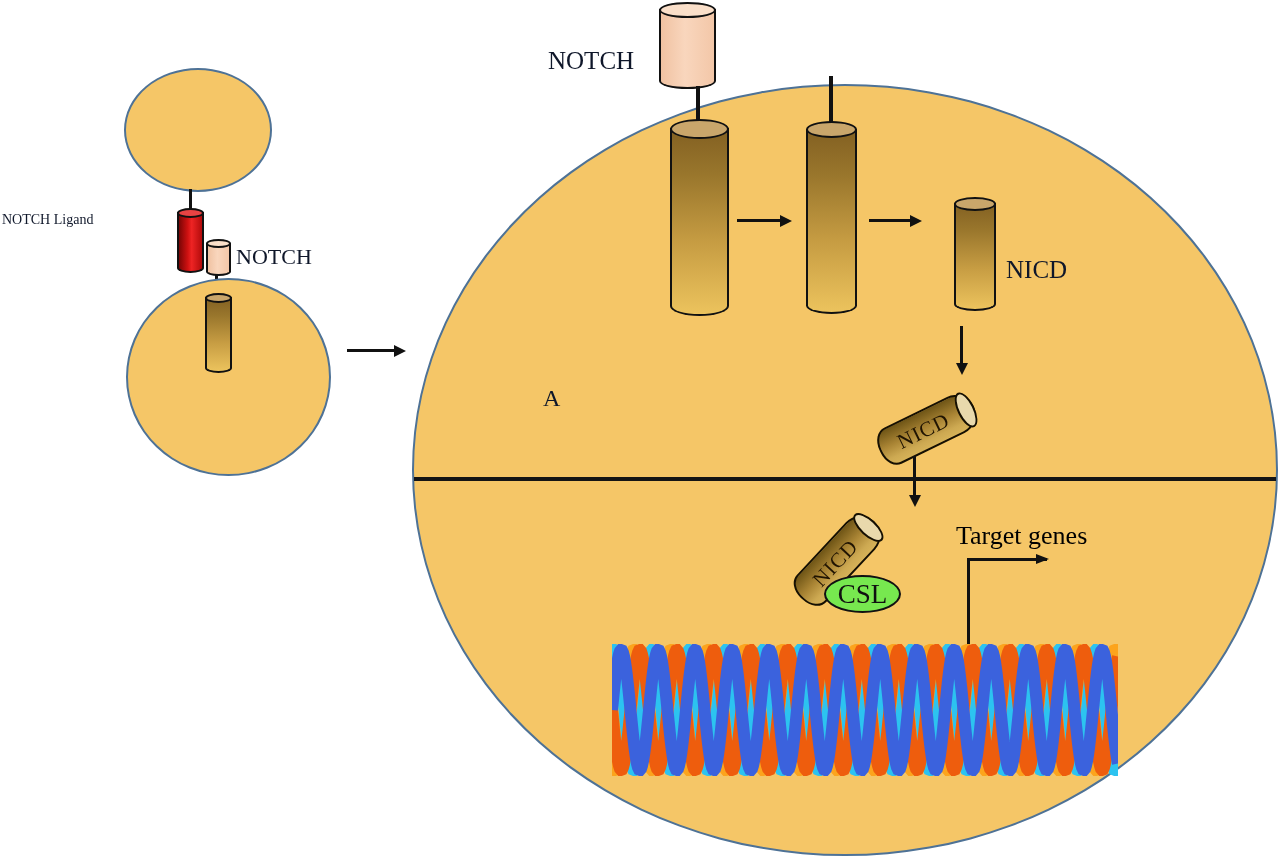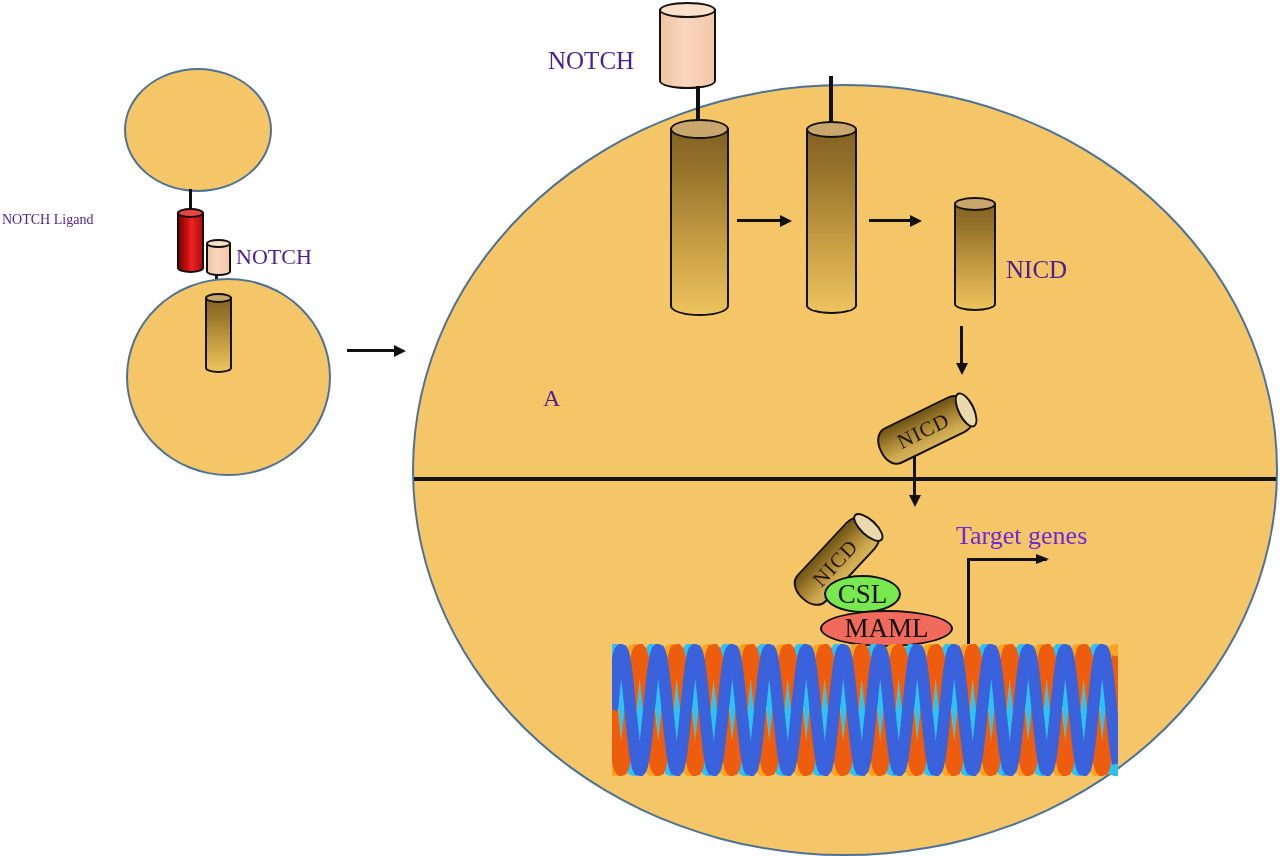--- a/index.html
+++ b/index.html
@@ -1,21 +1,21 @@
 <!DOCTYPE html>
 <html><head>
 <meta charset="utf-8">
 <style>
   html,body{margin:0;padding:0;background:#ffffff;}
   #stage{
     position:relative;width:1280px;height:856px;overflow:hidden;background:#ffffff;
     font-family:"Liberation Serif","DejaVu Serif",serif;color:#111;
   }
   .abs{position:absolute;}
-  .label{position:absolute;white-space:nowrap;color:#4c1d95;}
+  .label{position:absolute;white-space:nowrap;color:#0f172a;}
 
   
   .cell{
     position:absolute;border-radius:50%;
     background:#F5C667;border:2px solid #4E7296;box-sizing:border-box;
   }
 
   
   .cyl{position:absolute;}
   .cyl .body{
@@ -172,25 +172,22 @@
 
   <div class="capsule" style="left:785px;top:540px;width:106px;height:40px;transform:rotate(-47deg);">
     <span class="cap-text">NICD</span>
     <div class="cap-end"></div>
   </div>
 
   <div class="pellipse" style="left:824px;top:575px;width:77px;height:38px;background:#77E84F;">
     <span>CSL</span>
   </div>
 
-  <div class="pellipse" style="left:820px;top:610px;width:133px;height:37px;background:#F26A5B;">
-    <span>MAML</span>
-  </div>
 
-  <div class="label" style="left:956px;top:521px;font-size:26px;color:#6d28d9;">Target genes</div>
+  <div class="label" style="left:956px;top:521px;font-size:26px;color:#000000;">Target genes</div>
 
   <div class="bent-arrow" style="left:967px;top:558px;width:80px;height:90px;"></div>
 
   <svg id="dna" class="abs" style="left:612px;top:644px;" width="506" height="132" viewBox="0 0 506 132">
       <path d="M0,117.1L1,121.7L2,124.7L3,125.9L4,125.5L5,123.4L6,119.6L7,114.2L8,107.5L9,99.6L10,90.7L11,81.1L12,71.1L13,60.9L14,50.9L15,41.3L16,32.4L17,24.5L18,17.8L19,12.4L20,8.6L21,6.5L22,6.1L23,7.3L24,10.3L25,14.9L26,21.0L27,28.3L28,36.7L29,46.0L30,55.9L31,66.0L32,76.1L33,86.0L34,95.3L35,103.7L36,111.0L37,117.1L38,121.7L39,124.7L40,125.9L41,125.5L42,123.4L43,119.6L44,114.2L45,107.5L46,99.6L47,90.7L48,81.1L49,71.1L50,60.9L51,50.9L52,41.3L53,32.4L54,24.5L55,17.8L56,12.4L57,8.6L58,6.5L59,6.1L60,7.3L61,10.3L62,14.9L63,21.0L64,28.3L65,36.7L66,46.0L67,55.9L68,66.0L69,76.1L70,86.0L71,95.3L72,103.7L73,111.0L74,117.1L75,121.7L76,124.7L77,125.9L78,125.5L79,123.4L80,119.6L81,114.2L82,107.5L83,99.6L84,90.7L85,81.1L86,71.1L87,60.9L88,50.9L89,41.3L90,32.4L91,24.5L92,17.8L93,12.4L94,8.6L95,6.5L96,6.1L97,7.3L98,10.3L99,14.9L100,21.0L101,28.3L102,36.7L103,46.0L104,55.9L105,66.0L106,76.1L107,86.0L108,95.3L109,103.7L110,111.0L111,117.1L112,121.7L113,124.7L114,125.9L115,125.5L116,123.4L117,119.6L118,114.2L119,107.5L120,99.6L121,90.7L122,81.1L123,71.1L124,60.9L125,50.9L126,41.3L127,32.4L128,24.5L129,17.8L130,12.4L131,8.6L132,6.5L133,6.1L134,7.3L135,10.3L136,14.9L137,21.0L138,28.3L139,36.7L140,46.0L141,55.9L142,66.0L143,76.1L144,86.0L145,95.3L146,103.7L147,111.0L148,117.1L149,121.7L150,124.7L151,125.9L152,125.5L153,123.4L154,119.6L155,114.2L156,107.5L157,99.6L158,90.7L159,81.1L160,71.1L161,60.9L162,50.9L163,41.3L164,32.4L165,24.5L166,17.8L167,12.4L168,8.6L169,6.5L170,6.1L171,7.3L172,10.3L173,14.9L174,21.0L175,28.3L176,36.7L177,46.0L178,55.9L179,66.0L180,76.1L181,86.0L182,95.3L183,103.7L184,111.0L185,117.1L186,121.7L187,124.7L188,125.9L189,125.5L190,123.4L191,119.6L192,114.2L193,107.5L194,99.6L195,90.7L196,81.1L197,71.1L198,60.9L199,50.9L200,41.3L201,32.4L202,24.5L203,17.8L204,12.4L205,8.6L206,6.5L207,6.1L208,7.3L209,10.3L210,14.9L211,21.0L212,28.3L213,36.7L214,46.0L215,55.9L216,66.0L217,76.1L218,86.0L219,95.3L220,103.7L221,111.0L222,117.1L223,121.7L224,124.7L225,125.9L226,125.5L227,123.4L228,119.6L229,114.2L230,107.5L231,99.6L232,90.7L233,81.1L234,71.1L235,60.9L236,50.9L237,41.3L238,32.4L239,24.5L240,17.8L241,12.4L242,8.6L243,6.5L244,6.1L245,7.3L246,10.3L247,14.9L248,21.0L249,28.3L250,36.7L251,46.0L252,55.9L253,66.0L254,76.1L255,86.0L256,95.3L257,103.7L258,111.0L259,117.1L260,121.7L261,124.7L262,125.9L263,125.5L264,123.4L265,119.6L266,114.2L267,107.5L268,99.6L269,90.7L270,81.1L271,71.1L272,60.9L273,50.9L274,41.3L275,32.4L276,24.5L277,17.8L278,12.4L279,8.6L280,6.5L281,6.1L282,7.3L283,10.3L284,14.9L285,21.0L286,28.3L287,36.7L288,46.0L289,55.9L290,66.0L291,76.1L292,86.0L293,95.3L294,103.7L295,111.0L296,117.1L297,121.7L298,124.7L299,125.9L300,125.5L301,123.4L302,119.6L303,114.2L304,107.5L305,99.6L306,90.7L307,81.1L308,71.1L309,60.9L310,50.9L311,41.3L312,32.4L313,24.5L314,17.8L315,12.4L316,8.6L317,6.5L318,6.1L319,7.3L320,10.3L321,14.9L322,21.0L323,28.3L324,36.7L325,46.0L326,55.9L327,66.0L328,76.1L329,86.0L330,95.3L331,103.7L332,111.0L333,117.1L334,121.7L335,124.7L336,125.9L337,125.5L338,123.4L339,119.6L340,114.2L341,107.5L342,99.6L343,90.7L344,81.1L345,71.1L346,60.9L347,50.9L348,41.3L349,32.4L350,24.5L351,17.8L352,12.4L353,8.6L354,6.5L355,6.1L356,7.3L357,10.3L358,14.9L359,21.0L360,28.3L361,36.7L362,46.0L363,55.9L364,66.0L365,76.1L366,86.0L367,95.3L368,103.7L369,111.0L370,117.1L371,121.7L372,124.7L373,125.9L374,125.5L375,123.4L376,119.6L377,114.2L378,107.5L379,99.6L380,90.7L381,81.1L382,71.1L383,60.9L384,50.9L385,41.3L386,32.4L387,24.5L388,17.8L389,12.4L390,8.6L391,6.5L392,6.1L393,7.3L394,10.3L395,14.9L396,21.0L397,28.3L398,36.7L399,46.0L400,55.9L401,66.0L402,76.1L403,86.0L404,95.3L405,103.7L406,111.0L407,117.1L408,121.7L409,124.7L410,125.9L411,125.5L412,123.4L413,119.6L414,114.2L415,107.5L416,99.6L417,90.7L418,81.1L419,71.1L420,60.9L421,50.9L422,41.3L423,32.4L424,24.5L425,17.8L426,12.4L427,8.6L428,6.5L429,6.1L430,7.3L431,10.3L432,14.9L433,21.0L434,28.3L435,36.7L436,46.0L437,55.9L438,66.0L439,76.1L440,86.0L441,95.3L442,103.7L443,111.0L444,117.1L445,121.7L446,124.7L447,125.9L448,125.5L449,123.4L450,119.6L451,114.2L452,107.5L453,99.6L454,90.7L455,81.1L456,71.1L457,60.9L458,50.9L459,41.3L460,32.4L461,24.5L462,17.8L463,12.4L464,8.6L465,6.5L466,6.1L467,7.3L468,10.3L469,14.9L470,21.0L471,28.3L472,36.7L473,46.0L474,55.9L475,66.0L476,76.1L477,86.0L478,95.3L479,103.7L480,111.0L481,117.1L482,121.7L483,124.7L484,125.9L485,125.5L486,123.4L487,119.6L488,114.2L489,107.5L490,99.6L491,90.7L492,81.1L493,71.1L494,60.9L495,50.9L496,41.3L497,32.4L498,24.5L499,17.8L500,12.4L501,8.6L502,6.5L503,6.1L504,7.3L505,10.3L506,14.9" fill="none" stroke="#FCA41D" stroke-width="12"></path>
       <path d="M0,14.9L1,10.3L2,7.3L3,6.1L4,6.5L5,8.6L6,12.4L7,17.8L8,24.5L9,32.4L10,41.3L11,50.9L12,60.9L13,71.1L14,81.1L15,90.7L16,99.6L17,107.5L18,114.2L19,119.6L20,123.4L21,125.5L22,125.9L23,124.7L24,121.7L25,117.1L26,111.0L27,103.7L28,95.3L29,86.0L30,76.1L31,66.0L32,55.9L33,46.0L34,36.7L35,28.3L36,21.0L37,14.9L38,10.3L39,7.3L40,6.1L41,6.5L42,8.6L43,12.4L44,17.8L45,24.5L46,32.4L47,41.3L48,50.9L49,60.9L50,71.1L51,81.1L52,90.7L53,99.6L54,107.5L55,114.2L56,119.6L57,123.4L58,125.5L59,125.9L60,124.7L61,121.7L62,117.1L63,111.0L64,103.7L65,95.3L66,86.0L67,76.1L68,66.0L69,55.9L70,46.0L71,36.7L72,28.3L73,21.0L74,14.9L75,10.3L76,7.3L77,6.1L78,6.5L79,8.6L80,12.4L81,17.8L82,24.5L83,32.4L84,41.3L85,50.9L86,60.9L87,71.1L88,81.1L89,90.7L90,99.6L91,107.5L92,114.2L93,119.6L94,123.4L95,125.5L96,125.9L97,124.7L98,121.7L99,117.1L100,111.0L101,103.7L102,95.3L103,86.0L104,76.1L105,66.0L106,55.9L107,46.0L108,36.7L109,28.3L110,21.0L111,14.9L112,10.3L113,7.3L114,6.1L115,6.5L116,8.6L117,12.4L118,17.8L119,24.5L120,32.4L121,41.3L122,50.9L123,60.9L124,71.1L125,81.1L126,90.7L127,99.6L128,107.5L129,114.2L130,119.6L131,123.4L132,125.5L133,125.9L134,124.7L135,121.7L136,117.1L137,111.0L138,103.7L139,95.3L140,86.0L141,76.1L142,66.0L143,55.9L144,46.0L145,36.7L146,28.3L147,21.0L148,14.9L149,10.3L150,7.3L151,6.1L152,6.5L153,8.6L154,12.4L155,17.8L156,24.5L157,32.4L158,41.3L159,50.9L160,60.9L161,71.1L162,81.1L163,90.7L164,99.6L165,107.5L166,114.2L167,119.6L168,123.4L169,125.5L170,125.9L171,124.7L172,121.7L173,117.1L174,111.0L175,103.7L176,95.3L177,86.0L178,76.1L179,66.0L180,55.9L181,46.0L182,36.7L183,28.3L184,21.0L185,14.9L186,10.3L187,7.3L188,6.1L189,6.5L190,8.6L191,12.4L192,17.8L193,24.5L194,32.4L195,41.3L196,50.9L197,60.9L198,71.1L199,81.1L200,90.7L201,99.6L202,107.5L203,114.2L204,119.6L205,123.4L206,125.5L207,125.9L208,124.7L209,121.7L210,117.1L211,111.0L212,103.7L213,95.3L214,86.0L215,76.1L216,66.0L217,55.9L218,46.0L219,36.7L220,28.3L221,21.0L222,14.9L223,10.3L224,7.3L225,6.1L226,6.5L227,8.6L228,12.4L229,17.8L230,24.5L231,32.4L232,41.3L233,50.9L234,60.9L235,71.1L236,81.1L237,90.7L238,99.6L239,107.5L240,114.2L241,119.6L242,123.4L243,125.5L244,125.9L245,124.7L246,121.7L247,117.1L248,111.0L249,103.7L250,95.3L251,86.0L252,76.1L253,66.0L254,55.9L255,46.0L256,36.7L257,28.3L258,21.0L259,14.9L260,10.3L261,7.3L262,6.1L263,6.5L264,8.6L265,12.4L266,17.8L267,24.5L268,32.4L269,41.3L270,50.9L271,60.9L272,71.1L273,81.1L274,90.7L275,99.6L276,107.5L277,114.2L278,119.6L279,123.4L280,125.5L281,125.9L282,124.7L283,121.7L284,117.1L285,111.0L286,103.7L287,95.3L288,86.0L289,76.1L290,66.0L291,55.9L292,46.0L293,36.7L294,28.3L295,21.0L296,14.9L297,10.3L298,7.3L299,6.1L300,6.5L301,8.6L302,12.4L303,17.8L304,24.5L305,32.4L306,41.3L307,50.9L308,60.9L309,71.1L310,81.1L311,90.7L312,99.6L313,107.5L314,114.2L315,119.6L316,123.4L317,125.5L318,125.9L319,124.7L320,121.7L321,117.1L322,111.0L323,103.7L324,95.3L325,86.0L326,76.1L327,66.0L328,55.9L329,46.0L330,36.7L331,28.3L332,21.0L333,14.9L334,10.3L335,7.3L336,6.1L337,6.5L338,8.6L339,12.4L340,17.8L341,24.5L342,32.4L343,41.3L344,50.9L345,60.9L346,71.1L347,81.1L348,90.7L349,99.6L350,107.5L351,114.2L352,119.6L353,123.4L354,125.5L355,125.9L356,124.7L357,121.7L358,117.1L359,111.0L360,103.7L361,95.3L362,86.0L363,76.1L364,66.0L365,55.9L366,46.0L367,36.7L368,28.3L369,21.0L370,14.9L371,10.3L372,7.3L373,6.1L374,6.5L375,8.6L376,12.4L377,17.8L378,24.5L379,32.4L380,41.3L381,50.9L382,60.9L383,71.1L384,81.1L385,90.7L386,99.6L387,107.5L388,114.2L389,119.6L390,123.4L391,125.5L392,125.9L393,124.7L394,121.7L395,117.1L396,111.0L397,103.7L398,95.3L399,86.0L400,76.1L401,66.0L402,55.9L403,46.0L404,36.7L405,28.3L406,21.0L407,14.9L408,10.3L409,7.3L410,6.1L411,6.5L412,8.6L413,12.4L414,17.8L415,24.5L416,32.4L417,41.3L418,50.9L419,60.9L420,71.1L421,81.1L422,90.7L423,99.6L424,107.5L425,114.2L426,119.6L427,123.4L428,125.5L429,125.9L430,124.7L431,121.7L432,117.1L433,111.0L434,103.7L435,95.3L436,86.0L437,76.1L438,66.0L439,55.9L440,46.0L441,36.7L442,28.3L443,21.0L444,14.9L445,10.3L446,7.3L447,6.1L448,6.5L449,8.6L450,12.4L451,17.8L452,24.5L453,32.4L454,41.3L455,50.9L456,60.9L457,71.1L458,81.1L459,90.7L460,99.6L461,107.5L462,114.2L463,119.6L464,123.4L465,125.5L466,125.9L467,124.7L468,121.7L469,117.1L470,111.0L471,103.7L472,95.3L473,86.0L474,76.1L475,66.0L476,55.9L477,46.0L478,36.7L479,28.3L480,21.0L481,14.9L482,10.3L483,7.3L484,6.1L485,6.5L486,8.6L487,12.4L488,17.8L489,24.5L490,32.4L491,41.3L492,50.9L493,60.9L494,71.1L495,81.1L496,90.7L497,99.6L498,107.5L499,114.2L500,119.6L501,123.4L502,125.5L503,125.9L504,124.7L505,121.7L506,117.1" fill="none" stroke="#2CC3F0" stroke-width="12"></path>
       <path d="M0,66.0L1,76.1L2,86.0L3,95.3L4,103.7L5,111.0L6,117.1L7,121.7L8,124.7L9,125.9L10,125.5L11,123.4L12,119.6L13,114.2L14,107.5L15,99.6L16,90.7L17,81.1L18,71.1L19,60.9L20,50.9L21,41.3L22,32.4L23,24.5L24,17.8L25,12.4L26,8.6L27,6.5L28,6.1L29,7.3L30,10.3L31,14.9L32,21.0L33,28.3L34,36.7L35,46.0L36,55.9L37,66.0L38,76.1L39,86.0L40,95.3L41,103.7L42,111.0L43,117.1L44,121.7L45,124.7L46,125.9L47,125.5L48,123.4L49,119.6L50,114.2L51,107.5L52,99.6L53,90.7L54,81.1L55,71.1L56,60.9L57,50.9L58,41.3L59,32.4L60,24.5L61,17.8L62,12.4L63,8.6L64,6.5L65,6.1L66,7.3L67,10.3L68,14.9L69,21.0L70,28.3L71,36.7L72,46.0L73,55.9L74,66.0L75,76.1L76,86.0L77,95.3L78,103.7L79,111.0L80,117.1L81,121.7L82,124.7L83,125.9L84,125.5L85,123.4L86,119.6L87,114.2L88,107.5L89,99.6L90,90.7L91,81.1L92,71.1L93,60.9L94,50.9L95,41.3L96,32.4L97,24.5L98,17.8L99,12.4L100,8.6L101,6.5L102,6.1L103,7.3L104,10.3L105,14.9L106,21.0L107,28.3L108,36.7L109,46.0L110,55.9L111,66.0L112,76.1L113,86.0L114,95.3L115,103.7L116,111.0L117,117.1L118,121.7L119,124.7L120,125.9L121,125.5L122,123.4L123,119.6L124,114.2L125,107.5L126,99.6L127,90.7L128,81.1L129,71.1L130,60.9L131,50.9L132,41.3L133,32.4L134,24.5L135,17.8L136,12.4L137,8.6L138,6.5L139,6.1L140,7.3L141,10.3L142,14.9L143,21.0L144,28.3L145,36.7L146,46.0L147,55.9L148,66.0L149,76.1L150,86.0L151,95.3L152,103.7L153,111.0L154,117.1L155,121.7L156,124.7L157,125.9L158,125.5L159,123.4L160,119.6L161,114.2L162,107.5L163,99.6L164,90.7L165,81.1L166,71.1L167,60.9L168,50.9L169,41.3L170,32.4L171,24.5L172,17.8L173,12.4L174,8.6L175,6.5L176,6.1L177,7.3L178,10.3L179,14.9L180,21.0L181,28.3L182,36.7L183,46.0L184,55.9L185,66.0L186,76.1L187,86.0L188,95.3L189,103.7L190,111.0L191,117.1L192,121.7L193,124.7L194,125.9L195,125.5L196,123.4L197,119.6L198,114.2L199,107.5L200,99.6L201,90.7L202,81.1L203,71.1L204,60.9L205,50.9L206,41.3L207,32.4L208,24.5L209,17.8L210,12.4L211,8.6L212,6.5L213,6.1L214,7.3L215,10.3L216,14.9L217,21.0L218,28.3L219,36.7L220,46.0L221,55.9L222,66.0L223,76.1L224,86.0L225,95.3L226,103.7L227,111.0L228,117.1L229,121.7L230,124.7L231,125.9L232,125.5L233,123.4L234,119.6L235,114.2L236,107.5L237,99.6L238,90.7L239,81.1L240,71.1L241,60.9L242,50.9L243,41.3L244,32.4L245,24.5L246,17.8L247,12.4L248,8.6L249,6.5L250,6.1L251,7.3L252,10.3L253,14.9L254,21.0L255,28.3L256,36.7L257,46.0L258,55.9L259,66.0L260,76.1L261,86.0L262,95.3L263,103.7L264,111.0L265,117.1L266,121.7L267,124.7L268,125.9L269,125.5L270,123.4L271,119.6L272,114.2L273,107.5L274,99.6L275,90.7L276,81.1L277,71.1L278,60.9L279,50.9L280,41.3L281,32.4L282,24.5L283,17.8L284,12.4L285,8.6L286,6.5L287,6.1L288,7.3L289,10.3L290,14.9L291,21.0L292,28.3L293,36.7L294,46.0L295,55.9L296,66.0L297,76.1L298,86.0L299,95.3L300,103.7L301,111.0L302,117.1L303,121.7L304,124.7L305,125.9L306,125.5L307,123.4L308,119.6L309,114.2L310,107.5L311,99.6L312,90.7L313,81.1L314,71.1L315,60.9L316,50.9L317,41.3L318,32.4L319,24.5L320,17.8L321,12.4L322,8.6L323,6.5L324,6.1L325,7.3L326,10.3L327,14.9L328,21.0L329,28.3L330,36.7L331,46.0L332,55.9L333,66.0L334,76.1L335,86.0L336,95.3L337,103.7L338,111.0L339,117.1L340,121.7L341,124.7L342,125.9L343,125.5L344,123.4L345,119.6L346,114.2L347,107.5L348,99.6L349,90.7L350,81.1L351,71.1L352,60.9L353,50.9L354,41.3L355,32.4L356,24.5L357,17.8L358,12.4L359,8.6L360,6.5L361,6.1L362,7.3L363,10.3L364,14.9L365,21.0L366,28.3L367,36.7L368,46.0L369,55.9L370,66.0L371,76.1L372,86.0L373,95.3L374,103.7L375,111.0L376,117.1L377,121.7L378,124.7L379,125.9L380,125.5L381,123.4L382,119.6L383,114.2L384,107.5L385,99.6L386,90.7L387,81.1L388,71.1L389,60.9L390,50.9L391,41.3L392,32.4L393,24.5L394,17.8L395,12.4L396,8.6L397,6.5L398,6.1L399,7.3L400,10.3L401,14.9L402,21.0L403,28.3L404,36.7L405,46.0L406,55.9L407,66.0L408,76.1L409,86.0L410,95.3L411,103.7L412,111.0L413,117.1L414,121.7L415,124.7L416,125.9L417,125.5L418,123.4L419,119.6L420,114.2L421,107.5L422,99.6L423,90.7L424,81.1L425,71.1L426,60.9L427,50.9L428,41.3L429,32.4L430,24.5L431,17.8L432,12.4L433,8.6L434,6.5L435,6.1L436,7.3L437,10.3L438,14.9L439,21.0L440,28.3L441,36.7L442,46.0L443,55.9L444,66.0L445,76.1L446,86.0L447,95.3L448,103.7L449,111.0L450,117.1L451,121.7L452,124.7L453,125.9L454,125.5L455,123.4L456,119.6L457,114.2L458,107.5L459,99.6L460,90.7L461,81.1L462,71.1L463,60.9L464,50.9L465,41.3L466,32.4L467,24.5L468,17.8L469,12.4L470,8.6L471,6.5L472,6.1L473,7.3L474,10.3L475,14.9L476,21.0L477,28.3L478,36.7L479,46.0L480,55.9L481,66.0L482,76.1L483,86.0L484,95.3L485,103.7L486,111.0L487,117.1L488,121.7L489,124.7L490,125.9L491,125.5L492,123.4L493,119.6L494,114.2L495,107.5L496,99.6L497,90.7L498,81.1L499,71.1L500,60.9L501,50.9L502,41.3L503,32.4L504,24.5L505,17.8L506,12.4" fill="none" stroke="#EE5D0D" stroke-width="12"></path>
       <path d="M0,66.0L1,55.9L2,46.0L3,36.7L4,28.3L5,21.0L6,14.9L7,10.3L8,7.3L9,6.1L10,6.5L11,8.6L12,12.4L13,17.8L14,24.5L15,32.4L16,41.3L17,50.9L18,60.9L19,71.1L20,81.1L21,90.7L22,99.6L23,107.5L24,114.2L25,119.6L26,123.4L27,125.5L28,125.9L29,124.7L30,121.7L31,117.1L32,111.0L33,103.7L34,95.3L35,86.0L36,76.1L37,66.0L38,55.9L39,46.0L40,36.7L41,28.3L42,21.0L43,14.9L44,10.3L45,7.3L46,6.1L47,6.5L48,8.6L49,12.4L50,17.8L51,24.5L52,32.4L53,41.3L54,50.9L55,60.9L56,71.1L57,81.1L58,90.7L59,99.6L60,107.5L61,114.2L62,119.6L63,123.4L64,125.5L65,125.9L66,124.7L67,121.7L68,117.1L69,111.0L70,103.7L71,95.3L72,86.0L73,76.1L74,66.0L75,55.9L76,46.0L77,36.7L78,28.3L79,21.0L80,14.9L81,10.3L82,7.3L83,6.1L84,6.5L85,8.6L86,12.4L87,17.8L88,24.5L89,32.4L90,41.3L91,50.9L92,60.9L93,71.1L94,81.1L95,90.7L96,99.6L97,107.5L98,114.2L99,119.6L100,123.4L101,125.5L102,125.9L103,124.7L104,121.7L105,117.1L106,111.0L107,103.7L108,95.3L109,86.0L110,76.1L111,66.0L112,55.9L113,46.0L114,36.7L115,28.3L116,21.0L117,14.9L118,10.3L119,7.3L120,6.1L121,6.5L122,8.6L123,12.4L124,17.8L125,24.5L126,32.4L127,41.3L128,50.9L129,60.9L130,71.1L131,81.1L132,90.7L133,99.6L134,107.5L135,114.2L136,119.6L137,123.4L138,125.5L139,125.9L140,124.7L141,121.7L142,117.1L143,111.0L144,103.7L145,95.3L146,86.0L147,76.1L148,66.0L149,55.9L150,46.0L151,36.7L152,28.3L153,21.0L154,14.9L155,10.3L156,7.3L157,6.1L158,6.5L159,8.6L160,12.4L161,17.8L162,24.5L163,32.4L164,41.3L165,50.9L166,60.9L167,71.1L168,81.1L169,90.7L170,99.6L171,107.5L172,114.2L173,119.6L174,123.4L175,125.5L176,125.9L177,124.7L178,121.7L179,117.1L180,111.0L181,103.7L182,95.3L183,86.0L184,76.1L185,66.0L186,55.9L187,46.0L188,36.7L189,28.3L190,21.0L191,14.9L192,10.3L193,7.3L194,6.1L195,6.5L196,8.6L197,12.4L198,17.8L199,24.5L200,32.4L201,41.3L202,50.9L203,60.9L204,71.1L205,81.1L206,90.7L207,99.6L208,107.5L209,114.2L210,119.6L211,123.4L212,125.5L213,125.9L214,124.7L215,121.7L216,117.1L217,111.0L218,103.7L219,95.3L220,86.0L221,76.1L222,66.0L223,55.9L224,46.0L225,36.7L226,28.3L227,21.0L228,14.9L229,10.3L230,7.3L231,6.1L232,6.5L233,8.6L234,12.4L235,17.8L236,24.5L237,32.4L238,41.3L239,50.9L240,60.9L241,71.1L242,81.1L243,90.7L244,99.6L245,107.5L246,114.2L247,119.6L248,123.4L249,125.5L250,125.9L251,124.7L252,121.7L253,117.1L254,111.0L255,103.7L256,95.3L257,86.0L258,76.1L259,66.0L260,55.9L261,46.0L262,36.7L263,28.3L264,21.0L265,14.9L266,10.3L267,7.3L268,6.1L269,6.5L270,8.6L271,12.4L272,17.8L273,24.5L274,32.4L275,41.3L276,50.9L277,60.9L278,71.1L279,81.1L280,90.7L281,99.6L282,107.5L283,114.2L284,119.6L285,123.4L286,125.5L287,125.9L288,124.7L289,121.7L290,117.1L291,111.0L292,103.7L293,95.3L294,86.0L295,76.1L296,66.0L297,55.9L298,46.0L299,36.7L300,28.3L301,21.0L302,14.9L303,10.3L304,7.3L305,6.1L306,6.5L307,8.6L308,12.4L309,17.8L310,24.5L311,32.4L312,41.3L313,50.9L314,60.9L315,71.1L316,81.1L317,90.7L318,99.6L319,107.5L320,114.2L321,119.6L322,123.4L323,125.5L324,125.9L325,124.7L326,121.7L327,117.1L328,111.0L329,103.7L330,95.3L331,86.0L332,76.1L333,66.0L334,55.9L335,46.0L336,36.7L337,28.3L338,21.0L339,14.9L340,10.3L341,7.3L342,6.1L343,6.5L344,8.6L345,12.4L346,17.8L347,24.5L348,32.4L349,41.3L350,50.9L351,60.9L352,71.1L353,81.1L354,90.7L355,99.6L356,107.5L357,114.2L358,119.6L359,123.4L360,125.5L361,125.9L362,124.7L363,121.7L364,117.1L365,111.0L366,103.7L367,95.3L368,86.0L369,76.1L370,66.0L371,55.9L372,46.0L373,36.7L374,28.3L375,21.0L376,14.9L377,10.3L378,7.3L379,6.1L380,6.5L381,8.6L382,12.4L383,17.8L384,24.5L385,32.4L386,41.3L387,50.9L388,60.9L389,71.1L390,81.1L391,90.7L392,99.6L393,107.5L394,114.2L395,119.6L396,123.4L397,125.5L398,125.9L399,124.7L400,121.7L401,117.1L402,111.0L403,103.7L404,95.3L405,86.0L406,76.1L407,66.0L408,55.9L409,46.0L410,36.7L411,28.3L412,21.0L413,14.9L414,10.3L415,7.3L416,6.1L417,6.5L418,8.6L419,12.4L420,17.8L421,24.5L422,32.4L423,41.3L424,50.9L425,60.9L426,71.1L427,81.1L428,90.7L429,99.6L430,107.5L431,114.2L432,119.6L433,123.4L434,125.5L435,125.9L436,124.7L437,121.7L438,117.1L439,111.0L440,103.7L441,95.3L442,86.0L443,76.1L444,66.0L445,55.9L446,46.0L447,36.7L448,28.3L449,21.0L450,14.9L451,10.3L452,7.3L453,6.1L454,6.5L455,8.6L456,12.4L457,17.8L458,24.5L459,32.4L460,41.3L461,50.9L462,60.9L463,71.1L464,81.1L465,90.7L466,99.6L467,107.5L468,114.2L469,119.6L470,123.4L471,125.5L472,125.9L473,124.7L474,121.7L475,117.1L476,111.0L477,103.7L478,95.3L479,86.0L480,76.1L481,66.0L482,55.9L483,46.0L484,36.7L485,28.3L486,21.0L487,14.9L488,10.3L489,7.3L490,6.1L491,6.5L492,8.6L493,12.4L494,17.8L495,24.5L496,32.4L497,41.3L498,50.9L499,60.9L500,71.1L501,81.1L502,90.7L503,99.6L504,107.5L505,114.2L506,119.6" fill="none" stroke="#3B62DD" stroke-width="12"></path>
     </svg>
 

